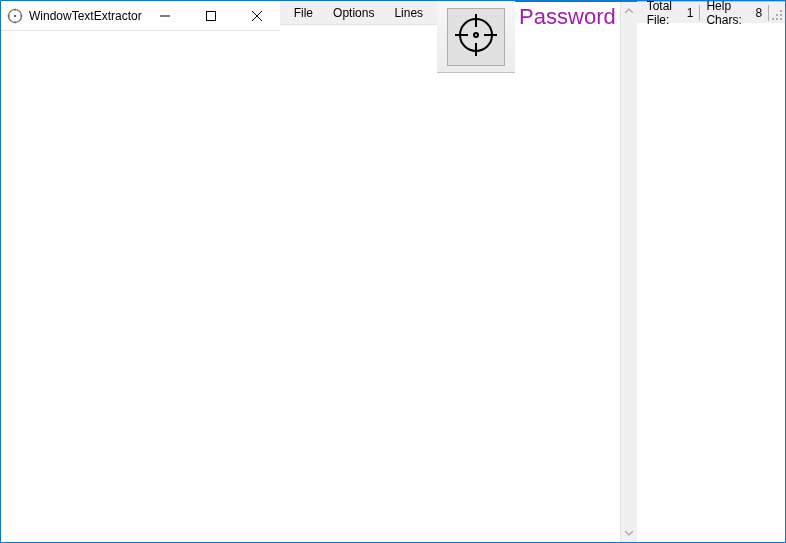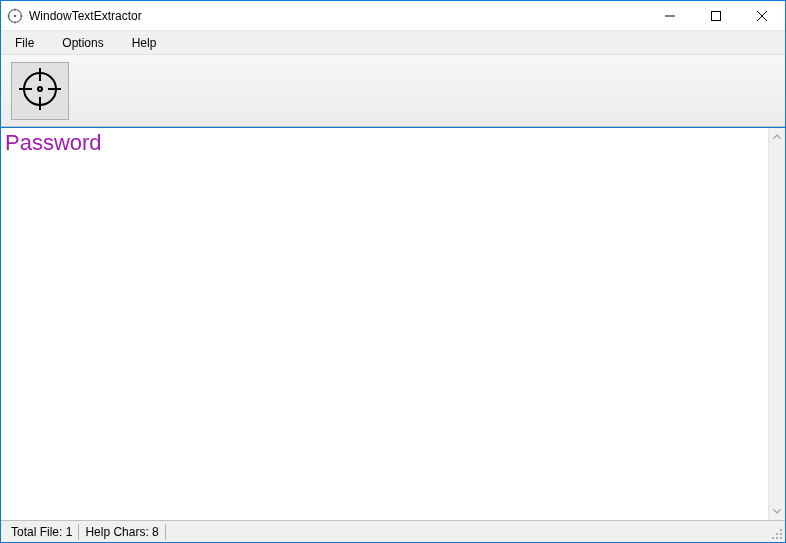--- a/index.html
+++ b/index.html
@@ -1,21 +1,21 @@
 <!DOCTYPE html>
 <html><head>
   <meta charset="utf-8">
   <style>
     * { box-sizing: border-box; margin: 0; padding: 0; }
     html, body { width: 786px; height: 543px; font-family: "Segoe UI", Tahoma, sans-serif; font-size: 12px; overflow: hidden; }
     .window {
       width: 786px; height: 543px;
       border: 1px solid #0a78d6;
       background: #fff;
-      display: flex; flex-direction: column;
+      display: flex; flex-direction: row;
       position: relative;
     }
     
     .titlebar {
       height: 30px; background: #fff;
       display: flex; align-items: center;
       padding-left: 6px;
       border-bottom: 1px solid #e5e5e5;
     }
     .app-icon {
@@ -33,21 +33,21 @@
       font-size: 10px; color: #000;
       cursor: default;
     }
     .win-btn svg { display: block; }
     
     .menubar {
       height: 24px;
       background: #f0f0f0;
       display: flex; align-items: center;
       padding: 0 4px;
-      gap: 8px;
+      gap: 0;
       border-bottom: 1px solid #e1e1e1;
     }
     .menu-item {
       padding: 2px 10px;
       font-size: 12px;
       color: #000;
       cursor: default;
     }
     
     .toolbar {
@@ -154,21 +154,21 @@
           <line x1="0" y1="0" x2="10" y2="10" stroke="#000" stroke-width="1"></line>
           <line x1="10" y1="0" x2="0" y2="10" stroke="#000" stroke-width="1"></line>
         </svg>
       </div>
     </div>
   </div>
 
   <div class="menubar">
     <div class="menu-item">File</div>
     <div class="menu-item">Options</div>
-    <div class="menu-item">Help</div>
+    <div class="menu-item">Lines</div>
   </div>
 
   <div class="toolbar">
     <div class="crosshair-btn">
       <span>
         <svg width="44" height="44" viewBox="0 0 44 44">
           <circle cx="22" cy="22" r="16" fill="none" stroke="#000" stroke-width="2"></circle>
           <circle cx="22" cy="22" r="2" fill="none" stroke="#000" stroke-width="2"></circle>
           <line x1="22" y1="1" x2="22" y2="14" stroke="#000" stroke-width="2"></line>
           <line x1="22" y1="30" x2="22" y2="43" stroke="#000" stroke-width="2"></line>

